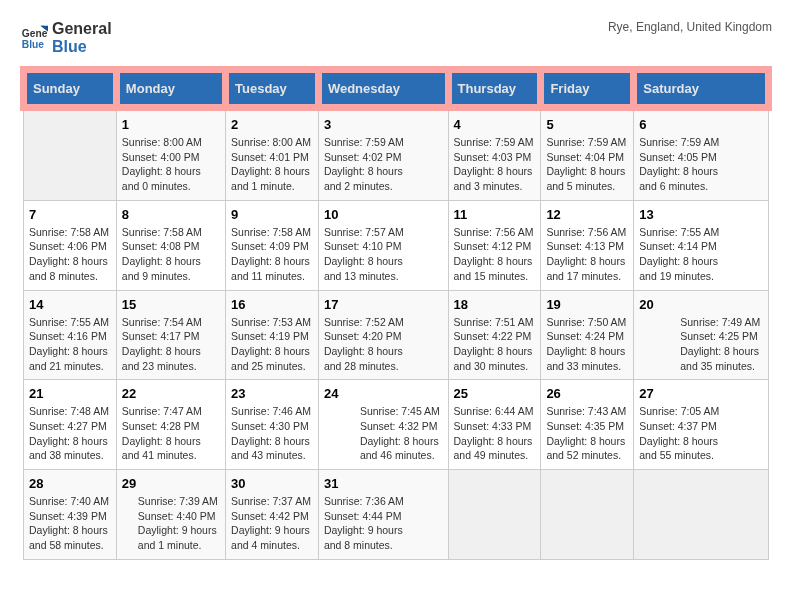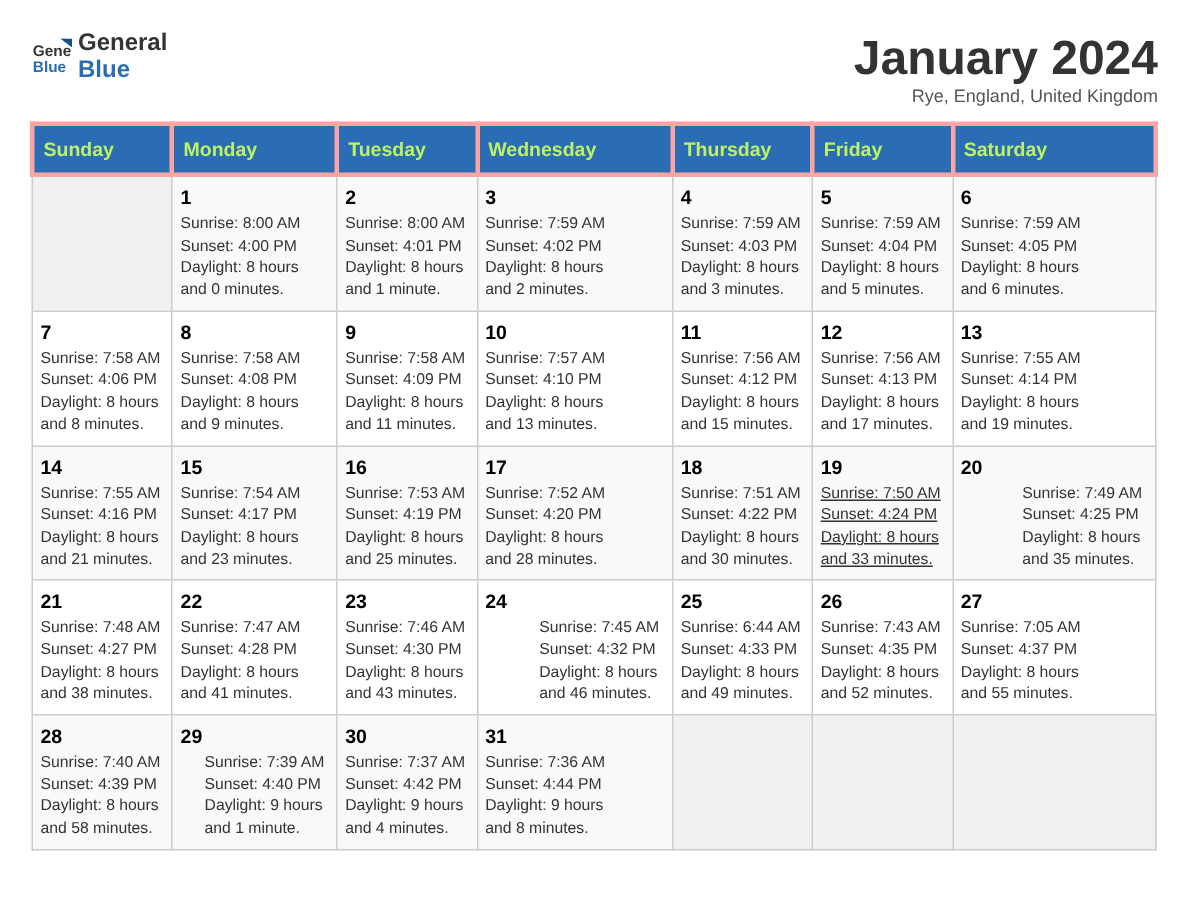--- a/index.html
+++ b/index.html
@@ -37,26 +37,26 @@
       font-size: 12px;
       color: #555;
     }
     table {
       width: 100%;
       border-collapse: collapse;
       font-size: 11px;
     }
     thead tr th {
       background-color: #2a6db5;
-      color: #bef264;
+      color: #e5e5e5;
       padding: 8px 6px;
       text-align: left;
       font-size: 13px;
       font-weight: bold;
-      border: 3px solid #fca5a5;
+      border: 7px solid #fca5a5;
     }
     tbody tr td {
       border: 1px solid #ccc;
       vertical-align: top;
       padding: 6px 5px;
       height: 80px;
       background: #fff;
     }
     tbody tr:nth-child(odd) td {
       background: #f9f9f9;
@@ -89,21 +89,20 @@
       <text x="2" y="26" font-size="11" font-weight="bold" fill="#2a6db5" font-family="Arial">Blue</text>
       <polygon points="22,2 30,8 26,2" fill="#2a6db5"></polygon>
       <polygon points="22,2 30,8 30,2" fill="#1a4f8a"></polygon>
     </svg>
     <div>
       <span style="font-size:16px;font-weight:bold;color:#333;">General</span><br>
       <span style="font-size:16px;font-weight:bold;color:#2a6db5;">Blue</span>
     </div>
   </div>
   <div class="title-area">
-    <div class="main-title">January 2024</div>
     <div class="subtitle">Rye, England, United Kingdom</div>
   </div>
 </div>
 
 <table>
   <thead>
     <tr>
     <th>Sunday</th>
         <th>Monday</th>
         <th>Tuesday</th>
@@ -241,21 +240,21 @@
         </td>
         <td>
           <span class="day-number">18</span>
           <div class="day-info" style="white-space: pre-line;">Sunrise: 7:51 AM
 Sunset: 4:22 PM
 Daylight: 8 hours
 and 30 minutes.</div>
         </td>
         <td>
           <span class="day-number">19</span>
-          <div class="day-info" style="white-space: pre-line; text-decoration: underline;">Sunrise: 7:50 AM
+          <div class="day-info" style="white-space: pre-line;">Sunrise: 7:50 AM
 Sunset: 4:24 PM
 Daylight: 8 hours
 and 33 minutes.</div>
         </td>
         <td>
           <span class="day-number">20</span>
           <div class="day-info" style="white-space: pre-line; margin-left: 41px;">Sunrise: 7:49 AM
 Sunset: 4:25 PM
 Daylight: 8 hours
 and 35 minutes.</div>

